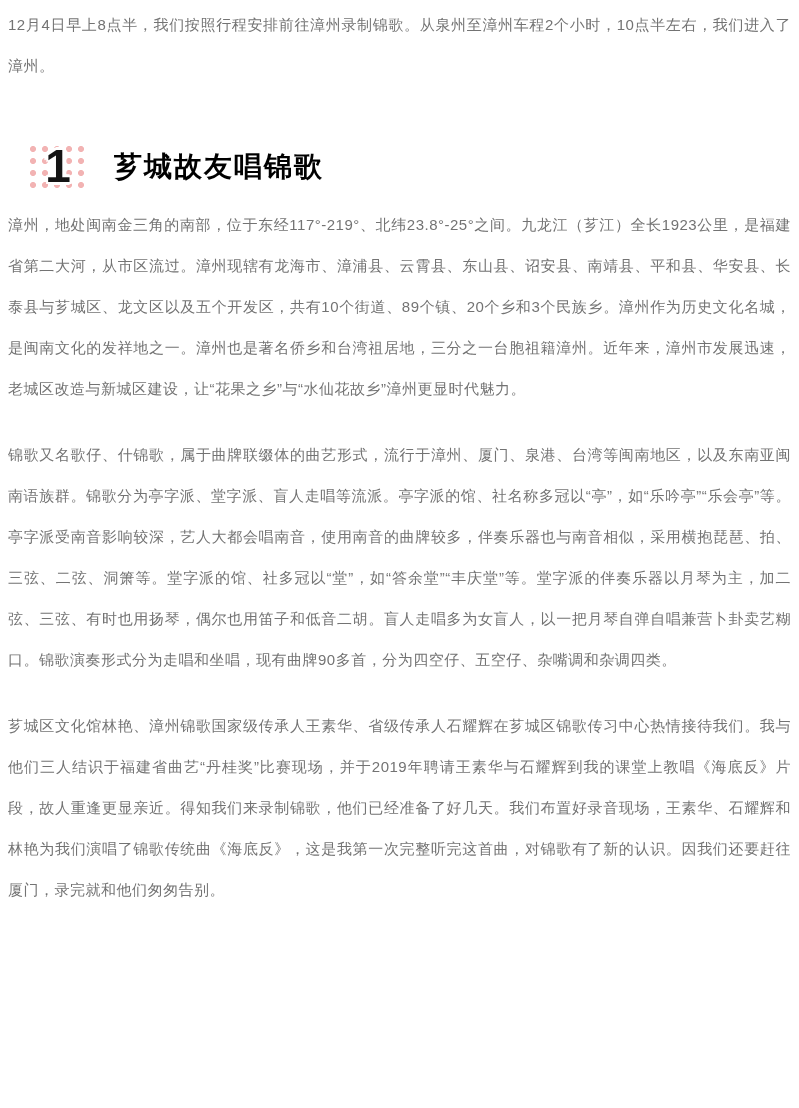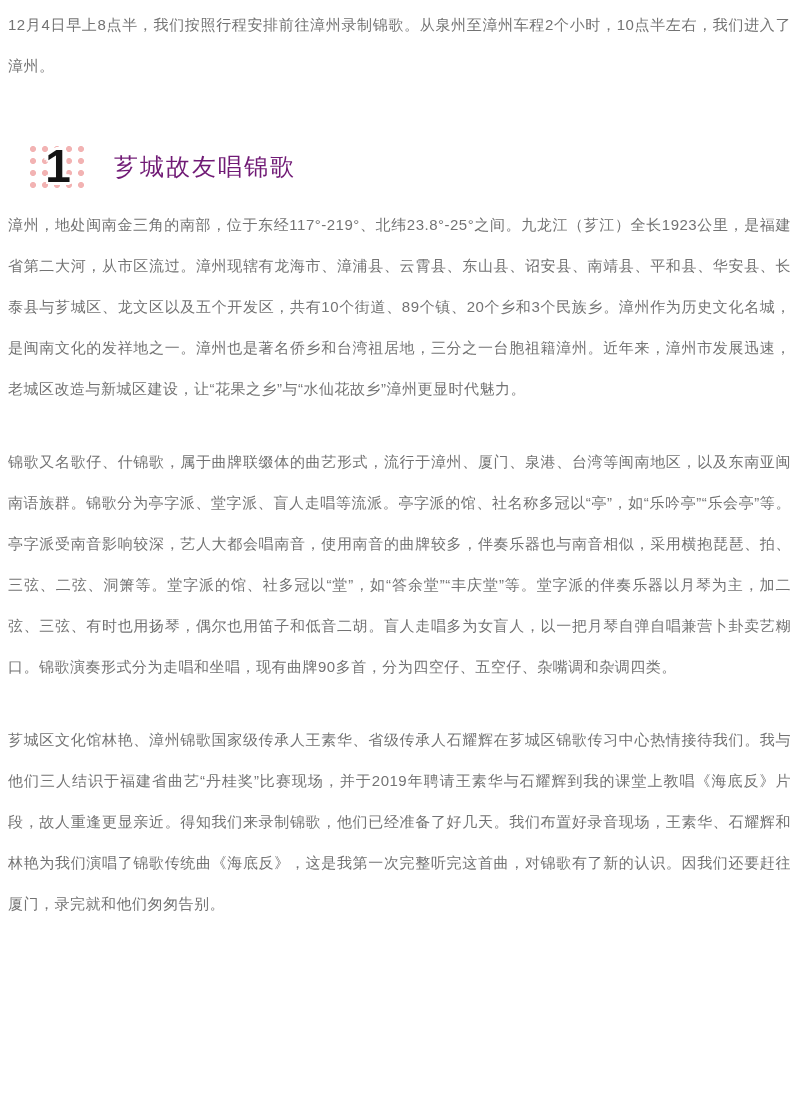--- a/index.html
+++ b/index.html
@@ -15,21 +15,21 @@
     width: 799px;
     padding: 4px 8px 0 8px;
   }
   .para {
     font-size: 15px;
     line-height: 41px;
     text-align: justify;
     letter-spacing: 0.5px;
     color: #737373;
   }
-  .para + .para { margin-top: 32px; }
+  .para + .para { margin-top: 25px; }
   .section-header {
     display: flex;
     align-items: center;
     margin: 57px 0 13px 0;
     padding-left: 19px;
     height: 48px;
   }
   .badge {
     position: relative;
     width: 60px;
@@ -52,24 +52,24 @@
     font-weight: bold;
     line-height: 1;
     color: #141414;
     text-shadow:
       -3px 0 0 #fff, 3px 0 0 #fff, 0 -3px 0 #fff, 0 3px 0 #fff,
       -2px -2px 0 #fff, 2px 2px 0 #fff, -2px 2px 0 #fff, 2px -2px 0 #fff,
       -4px 0 0 #fff, 4px 0 0 #fff;
   }
   .section-title {
     margin-left: 27px;
-    font-size: 24px;
-    font-weight: normal;
+    font-size: 28px;
+    font-weight: bold;
     letter-spacing: 2px;
-    color: #701a75;
+    color: #000000;
     white-space: nowrap;
   }
 </style>
 </head>
 <body>
 
 <div class="page">
 
   <p class="para">12月4日早上8点半，我们按照行程安排前往漳州录制锦歌。从泉州至漳州车程2个小时，10点半左右，我们进入了漳州。</p>
 

